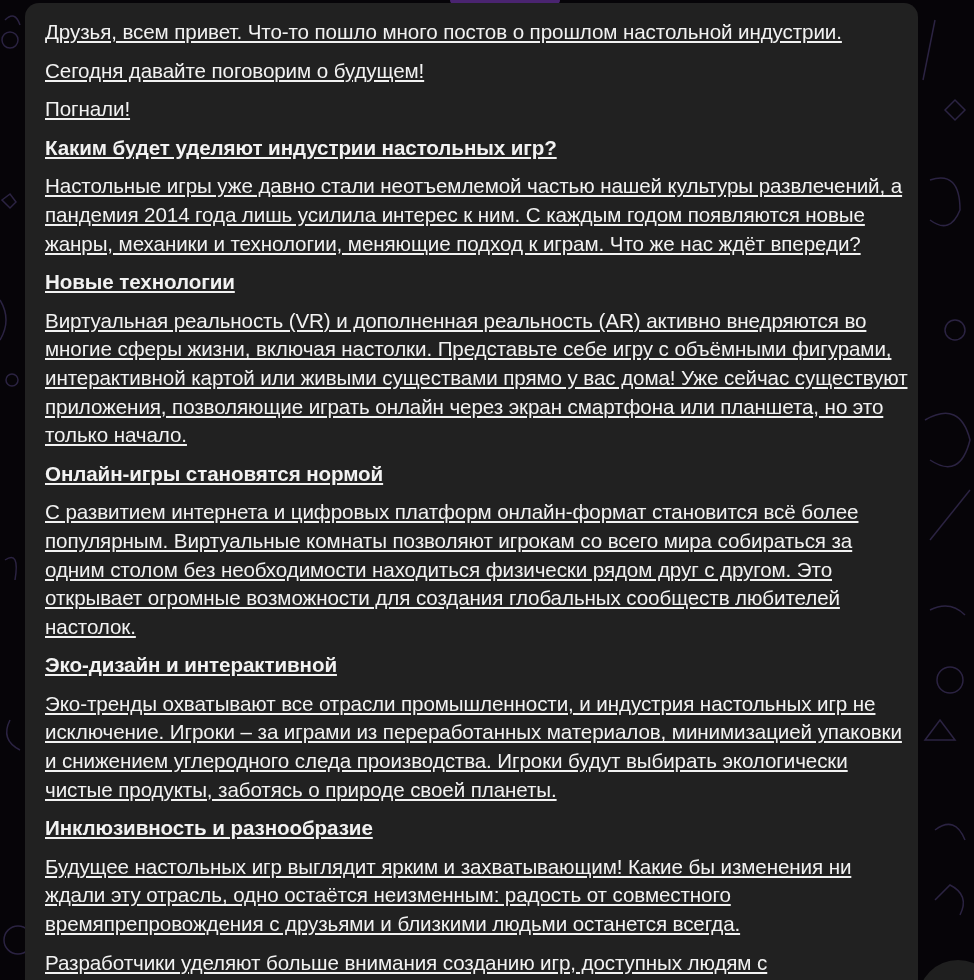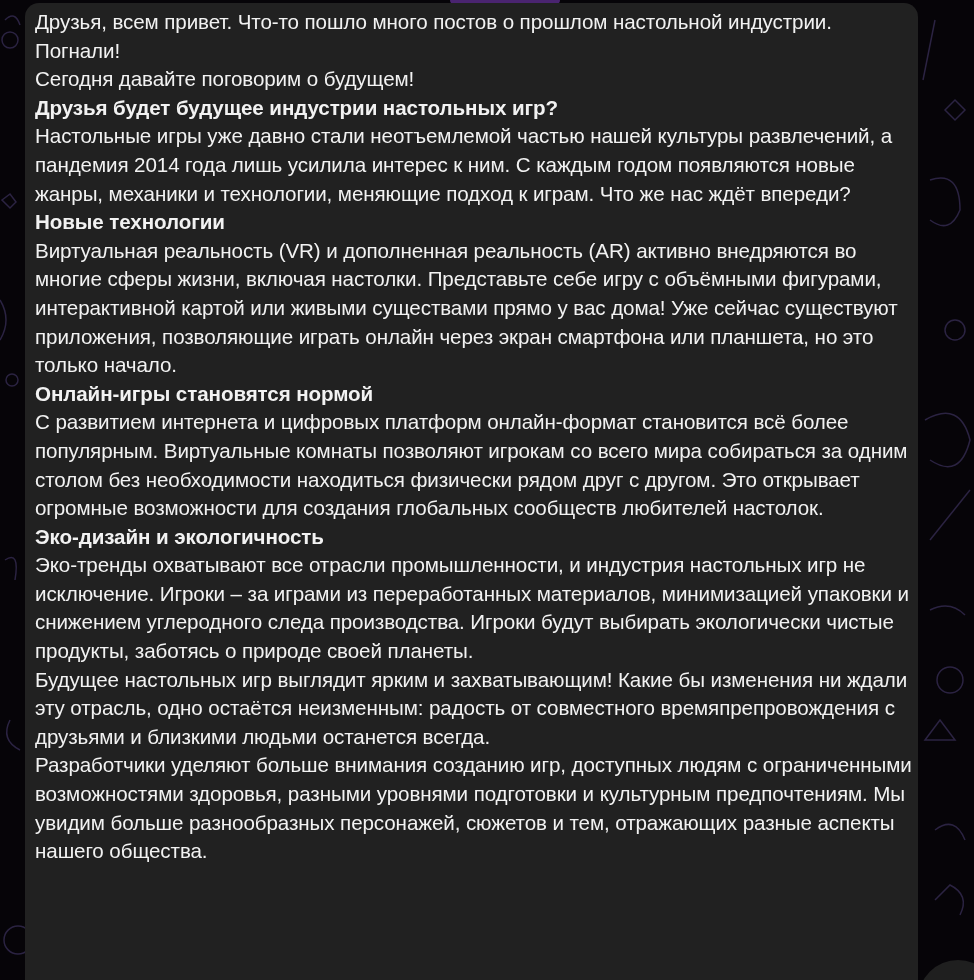--- a/index.html
+++ b/index.html
@@ -39,21 +39,21 @@
       box-sizing: border-box;
       padding: 5px 0 0 10px;
     }
     .msg {
       font-family: "Liberation Sans", sans-serif;
       font-size: 20.6px;
       line-height: 28.6px;
       color: #f2f2f2;
       letter-spacing: -0.1px;
     }
-    .msg p { margin: 0; }
+    .msg p { margin: 10px; text-decoration: underline; }
     .msg .h { font-weight: bold; }
     .fab {
       position: absolute;
       left: 918px;
       top: 960px;
       width: 80px;
       height: 80px;
       border-radius: 50%;
       background: #1f1f1f;
     }
@@ -84,28 +84,29 @@
       <path d="M935 830 q20 -15 30 10"></path>
       <path d="M935 900 l15 -15 q20 10 10 30"></path>
     </g>
   </svg>
   <div class="top-strip"></div>
 </div>
 
 <div class="bubble">
   <div class="msg">
     <p>Друзья, всем привет. Что-то пошло много постов о прошлом настольной индустрии.</p>
+    <p>Сегодня давайте поговорим о будущем!</p>
     <p>Погнали!</p>
-    <p>Сегодня давайте поговорим о будущем!</p>
-    <p class="h">Друзья будет будущее индустрии настольных игр?</p>
+    <p class="h">Каким будет уделяют индустрии настольных игр?</p>
     <p>Настольные игры уже давно стали неотъемлемой частью нашей культуры развлечений, а пандемия 2014 года лишь усилила интерес к ним. С каждым годом появляются новые жанры, механики и технологии, меняющие подход к играм. Что же нас ждёт впереди?</p>
     <p class="h">Новые технологии</p>
     <p>Виртуальная реальность (VR) и дополненная реальность (AR) активно внедряются во многие сферы жизни, включая настолки. Представьте себе игру с объёмными фигурами, интерактивной картой или живыми существами прямо у вас дома! Уже сейчас существуют приложения, позволяющие играть онлайн через экран смартфона или планшета, но это только начало.</p>
     <p class="h">Онлайн-игры становятся нормой</p>
     <p>С развитием интернета и цифровых платформ онлайн-формат становится всё более популярным. Виртуальные комнаты позволяют игрокам со всего мира собираться за одним столом без необходимости находиться физически рядом друг с другом. Это открывает огромные возможности для создания глобальных сообществ любителей настолок.</p>
-    <p class="h">Эко-дизайн и экологичность</p>
+    <p class="h">Эко-дизайн и интерактивной</p>
     <p>Эко-тренды охватывают все отрасли промышленности, и индустрия настольных игр не исключение. Игроки – за играми из переработанных материалов, минимизацией упаковки и снижением углеродного следа производства. Игроки будут выбирать экологически чистые продукты, заботясь о природе своей планеты.</p>
+    <p class="h">Инклюзивность и разнообразие</p>
     <p>Будущее настольных игр выглядит ярким и захватывающим! Какие бы изменения ни ждали эту отрасль, одно остаётся неизменным: радость от совместного времяпрепровождения с друзьями и близкими людьми останется всегда.</p>
     <p>Разработчики уделяют больше внимания созданию игр, доступных людям с ограниченными возможностями здоровья, разными уровнями подготовки и культурным предпочтениям. Мы увидим больше разнообразных персонажей, сюжетов и тем, отражающих разные аспекты нашего общества.</p>
   </div>
 </div>
 
 <div class="fab"></div>
 
 </body></html>

